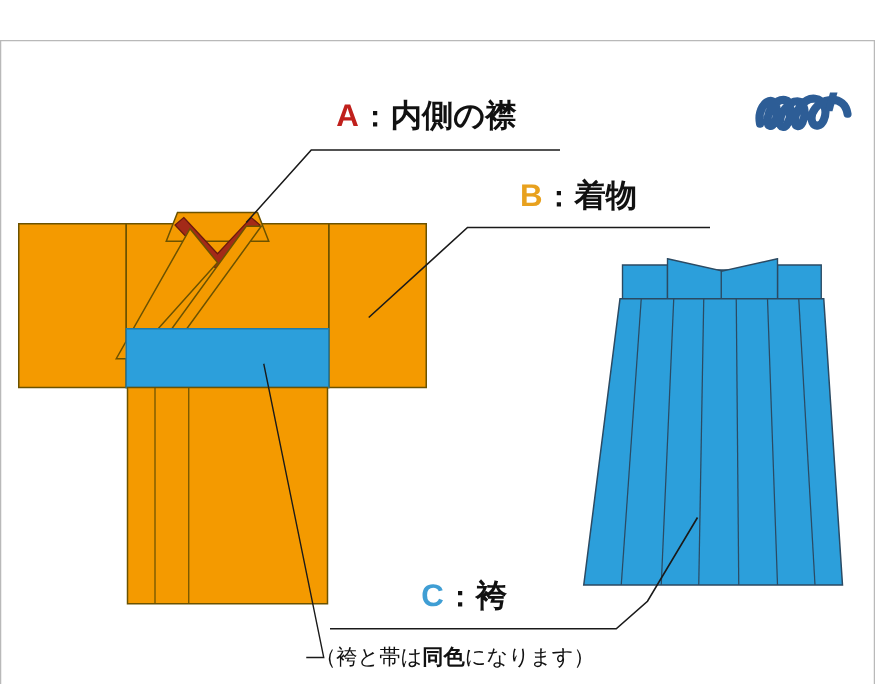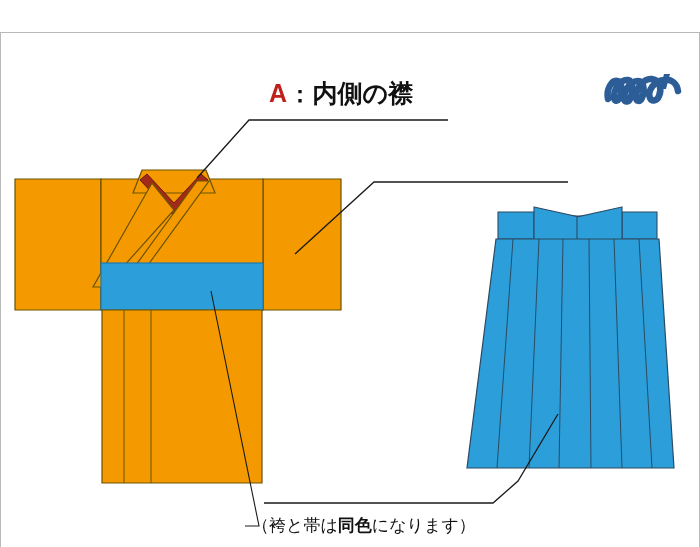--- a/index.html
+++ b/index.html
@@ -134,21 +134,27 @@
       <path d="M 263,470 L 492,470 L 517,448 L 557,381" fill="none" stroke="#1a1a1a" stroke-width="1.3"></path>
 
       <path d="M 244,493 L 258,493 L 210,258" fill="none" stroke="#1a1a1a" stroke-width="1.1"></path>
     </g>
   </svg>
 
   <div class="label" id="label-a">
     <span class="letter">A</span><span class="sep">：</span><span class="jp">内側の襟</span>
   </div>
 
+  <div class="label" id="label-b">
+    <span class="letter">B</span><span class="sep">：</span><span class="jp">着物</span>
+  </div>
 
+  <div class="label" id="label-c">
+    <span class="letter">C</span><span class="sep">：</span><span class="jp">袴</span>
+  </div>
 
   <div id="note"><span>（</span><span>袴と帯は</span><span class="bold">同色</span><span>になります</span><span>）</span></div>
 
   <div id="logo">
     <svg viewBox="0 0 86 40" width="86" height="40">
       <path d="M 6,30 C 4,20 10,10 16,12 C 21,14 20,26 17,30 C 15,33 12,32 12,28 C 12,20 18,10 26,11 C 32,12 31,24 28,30 C 26,34 22,33 22,29 C 22,22 28,12 36,12 C 42,12 43,22 40,29 C 38,33 34,33 34,28 C 34,20 41,9 50,10 C 58,11 60,20 57,27 C 55,32 50,33 48,29 C 45,22 52,12 62,11 C 70,10 75,15 76,22" fill="none" stroke="#2d5d96" stroke-width="6.5" stroke-linecap="round" stroke-linejoin="round"></path>
       <path d="M 62,5 L 68,5 L 64,20 L 58,20 Z" fill="#2d5d96"></path>
     </svg>
 
   </div>

